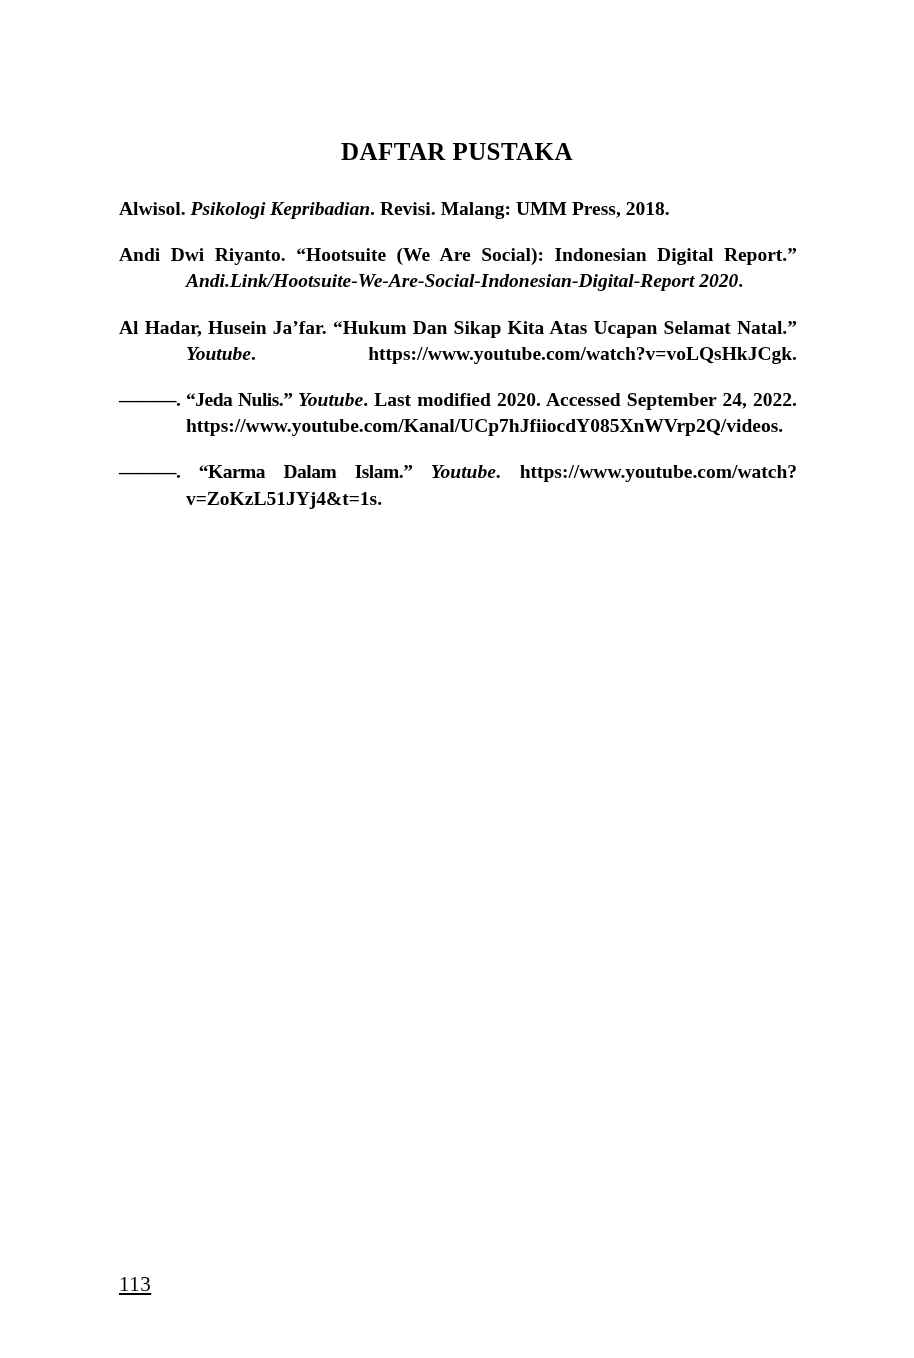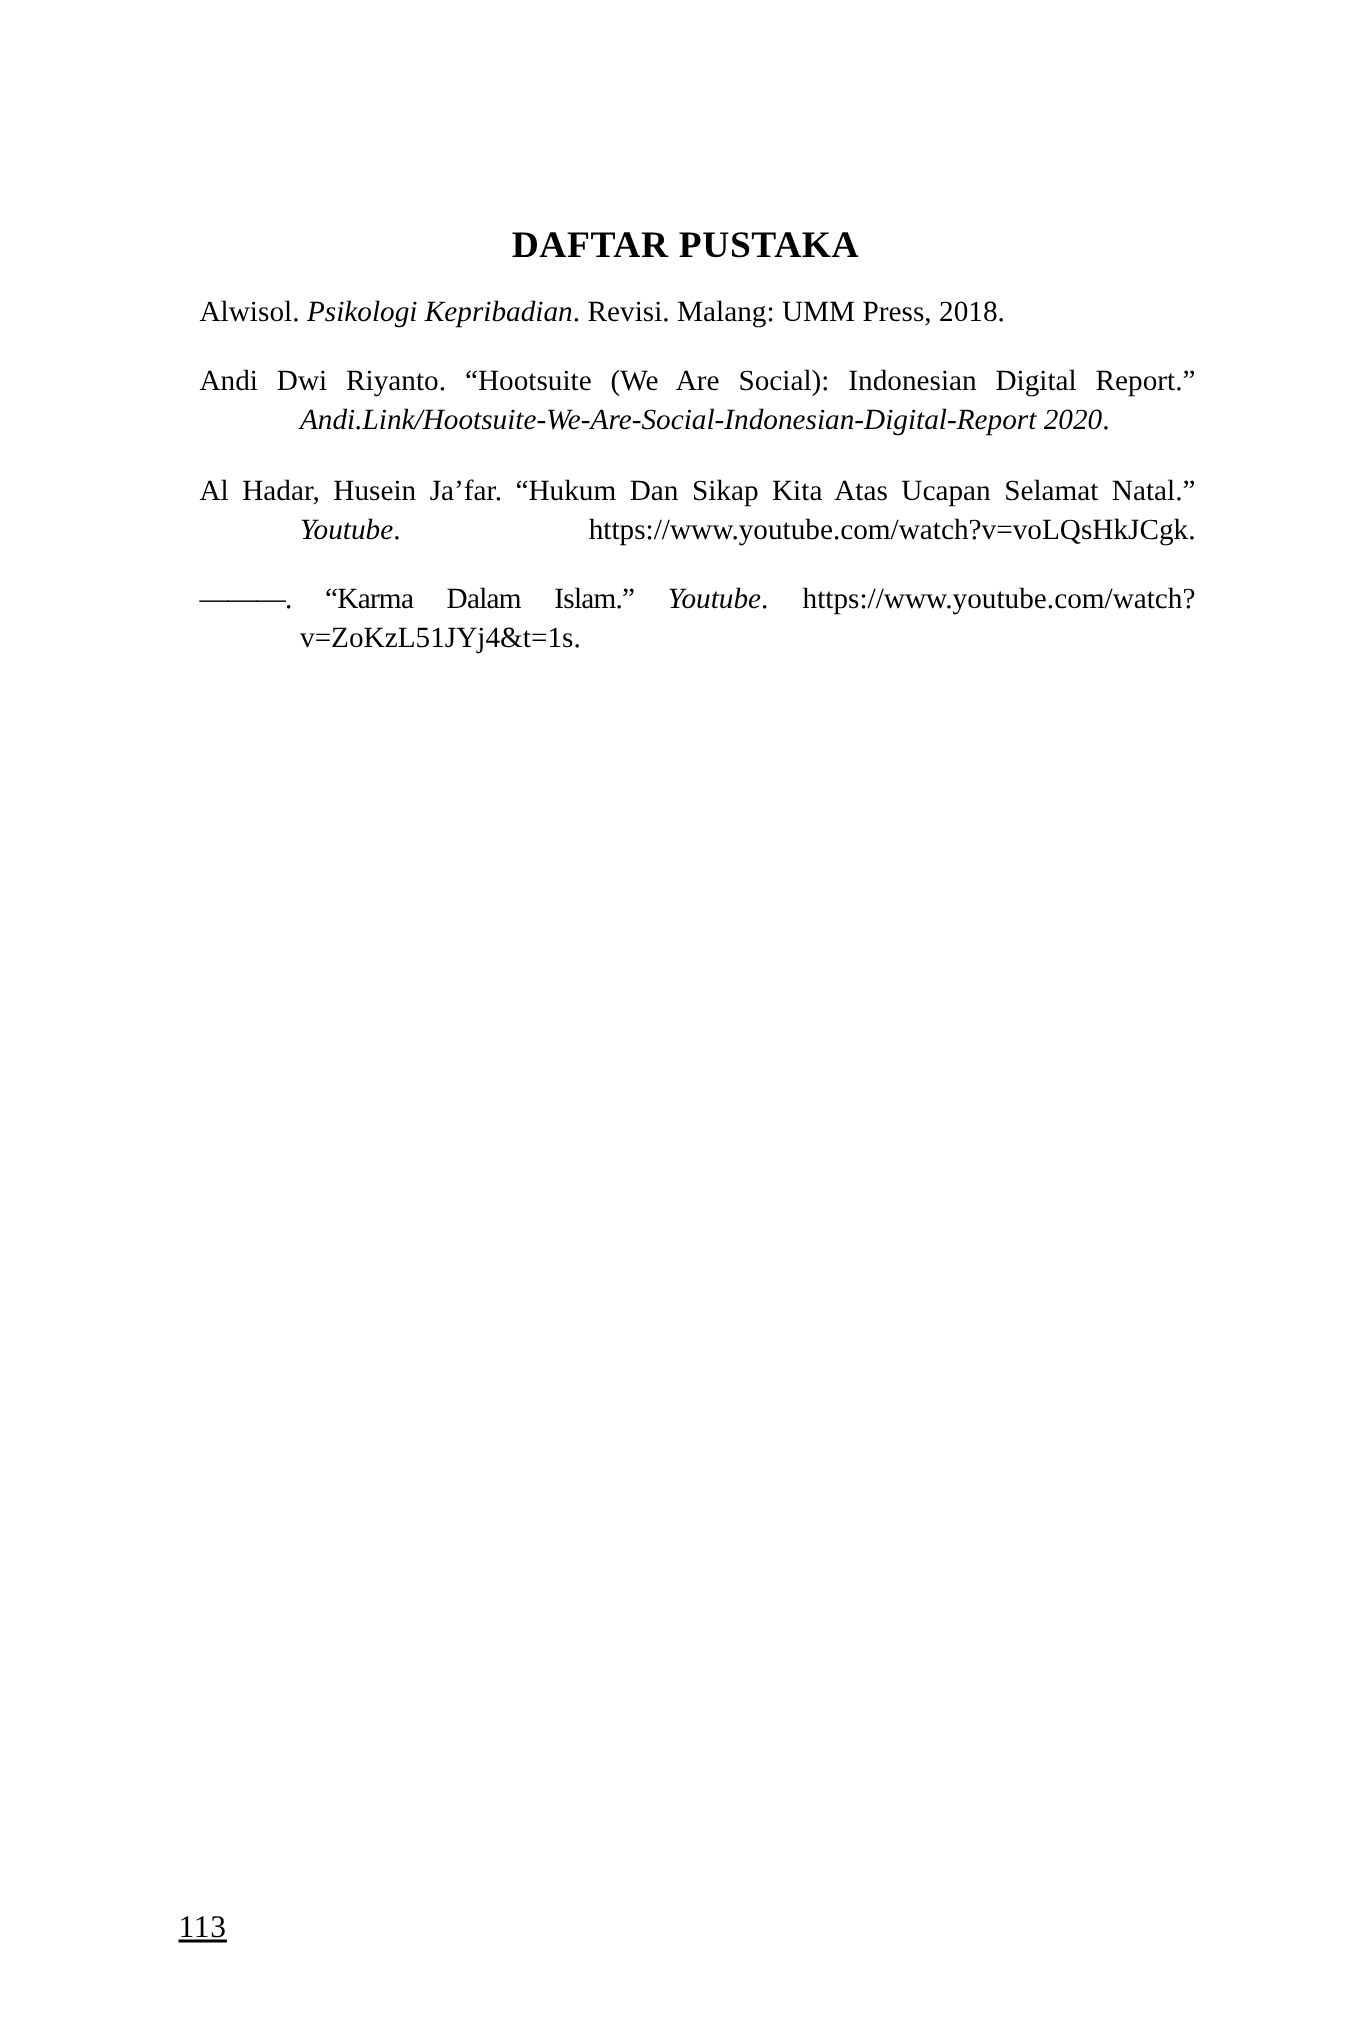--- a/index.html
+++ b/index.html
@@ -17,21 +17,21 @@
     overflow: hidden;
   }
   .page {
     position: absolute;
     inset: 0;
     background: #ffffff;
   }
   
   .page-title {
     position: absolute;
-    top: 132px;
+    top: 120px;
     left: 0;
     width: 914px;
     text-align: center;
     font-size: 25px;
     font-weight: bold;
     letter-spacing: 0.4px;
     line-height: 30px;
   }
   
   .biblio {
@@ -40,23 +40,24 @@
     left: 119px;
     width: 678px;
   }
   .entry {
     font-size: 19.5px;
     line-height: 26.2px;
     text-align: justify;
     text-justify: inter-word;
     padding-left: 67px;
     text-indent: -67px;
-    margin: 0 0 20px 14px;
+    margin: 0 0 20px 0;
     word-spacing: 0.1px;
     hyphens: none;
+    font-weight: bold;
   }
   .entry:last-child {
     margin-bottom: 0;
   }
   
   .entry.force-justify {
     text-align-last: justify;
   }
   .entry i,
   .entry .ital {
@@ -81,18 +82,19 @@
 <body>
 
 <div class="page">
 
   <h1 class="page-title">DAFTAR PUSTAKA</h1>
 
   <div class="biblio">
       <p class="entry"><span>Alwisol. </span><span class="ital">Psikologi Kepribadian</span><span>. Revisi. Malang: UMM Press, 2018.</span></p>
       <p class="entry"><span>Andi Dwi Riyanto. “Hootsuite (We Are Social): Indonesian Digital Report.” </span><span class="ital">Andi.Link/Hootsuite-We-Are-Social-Indonesian-Digital-Report 2020</span><span>.</span></p>
       <p class="entry force-justify"><span>Al Hadar, Husein Ja’far. “Hukum Dan Sikap Kita Atas Ucapan Selamat Natal.” </span><span class="ital">Youtube</span><span>. https://www.youtube.com/watch?v=voLQsHkJCgk.</span></p>
+      <p class="entry force-justify"><span class="dash">———. “Jeda Nulis.” </span><span class="ital">Youtube</span><span>. Last modified 2020. Accessed September 24, 2022. https://www.youtube.com/Kanal/UCp7hJfiiocdY085XnWVrp2Q/videos.</span></p>
       <p class="entry force-justify"><span class="dash">———. “Karma Dalam Islam.” </span><span class="ital">Youtube</span><span>. https://www.youtube.com/watch?v=ZoKzL51JYj4&amp;t=1s.</span></p>
     </div>
 
   <div class="folio">113</div>
 
 </div>
 
 </body></html>

